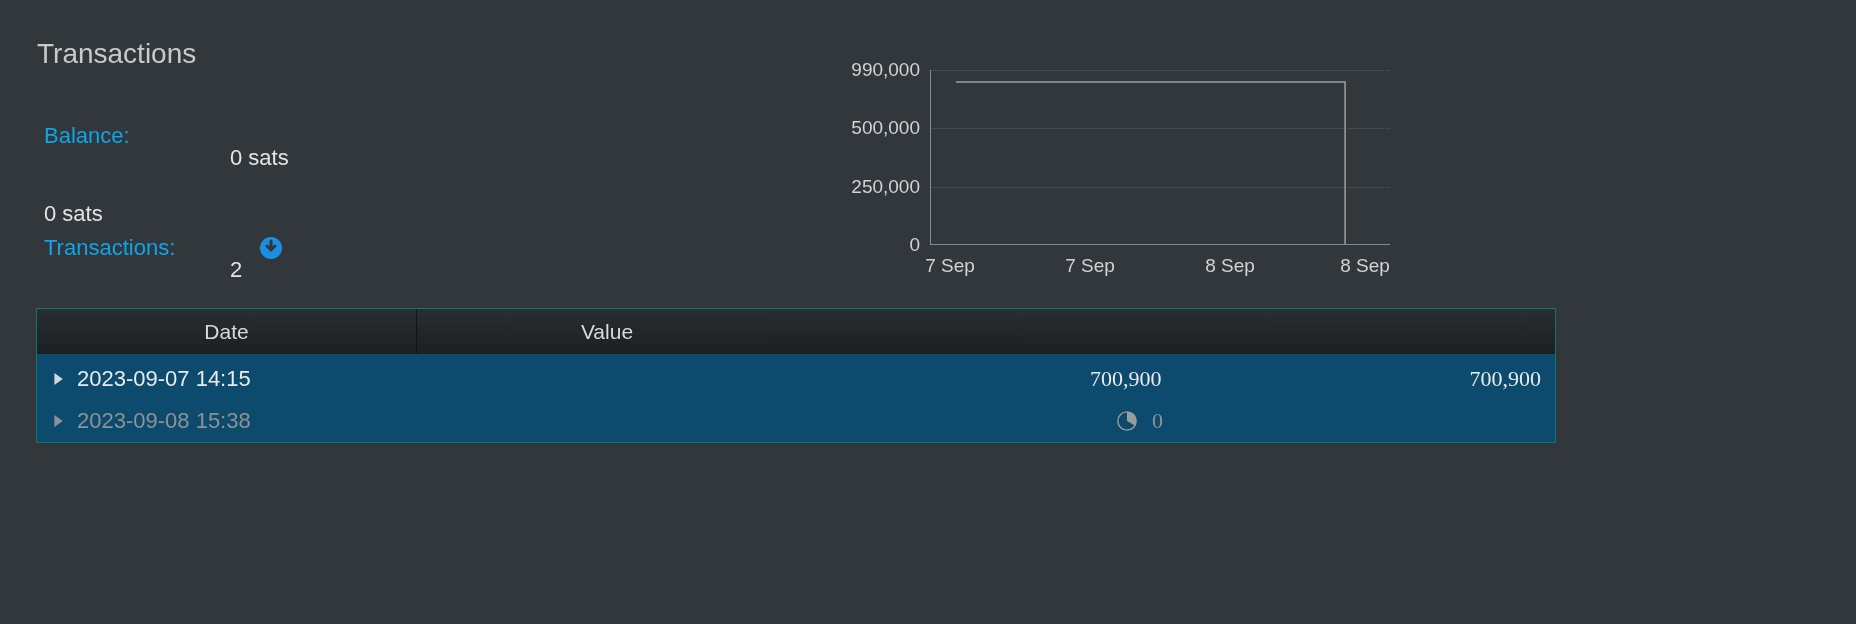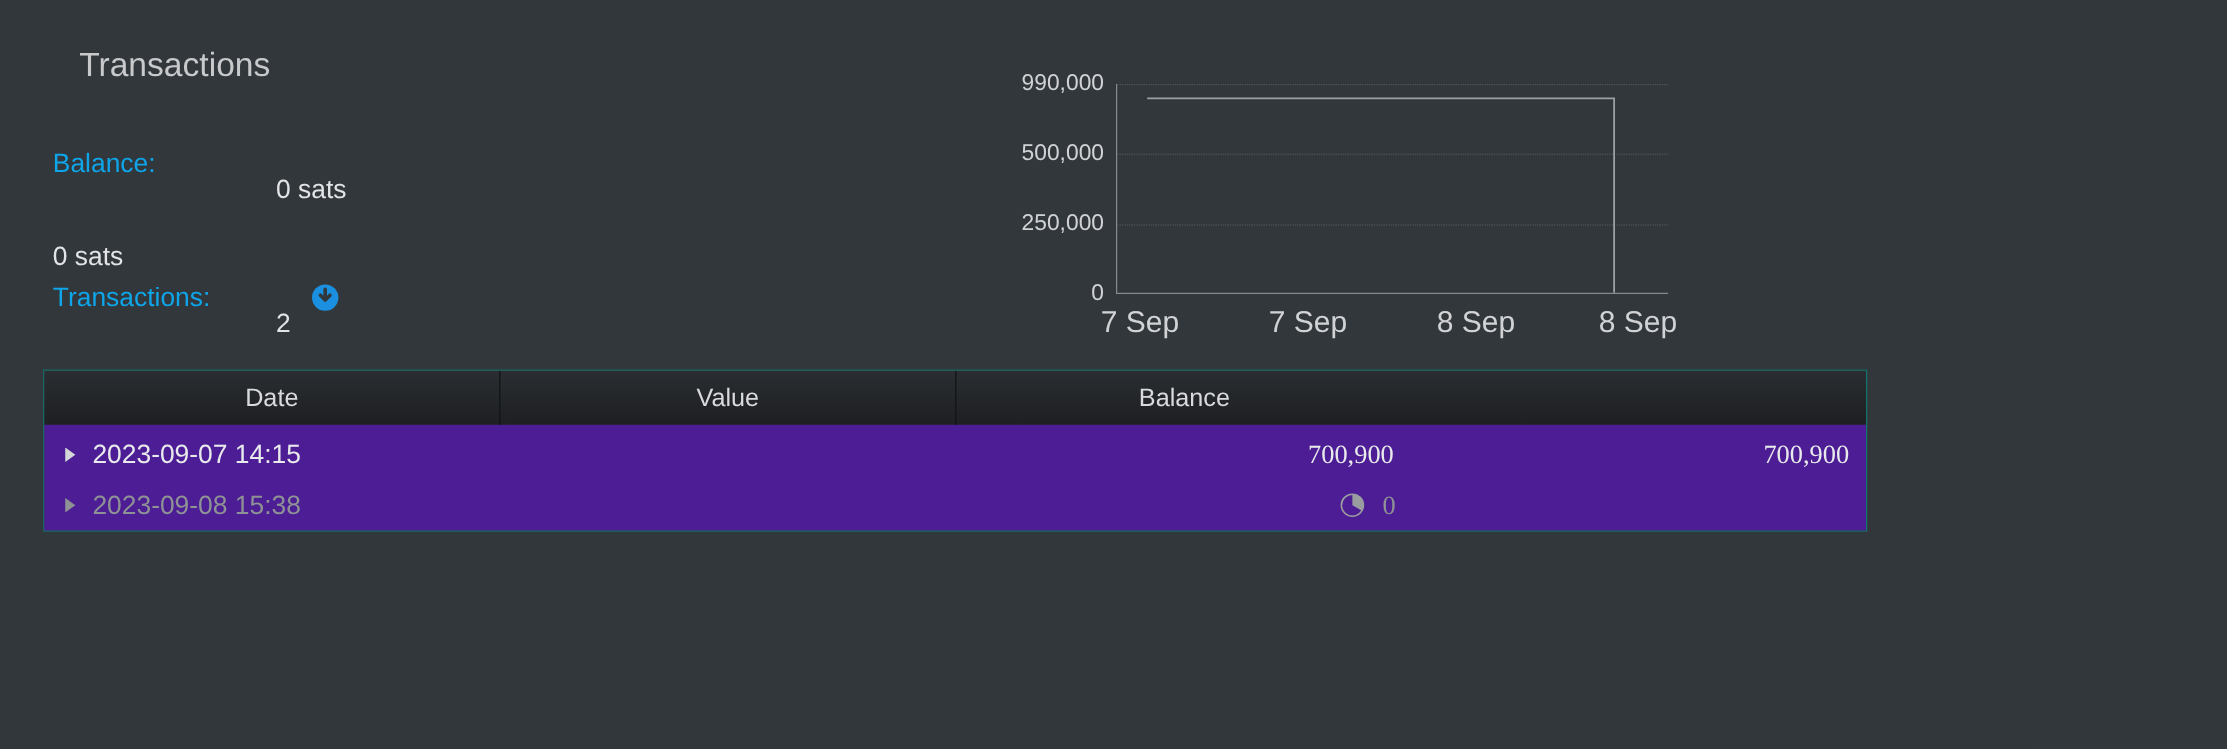--- a/index.html
+++ b/index.html
@@ -16,21 +16,20 @@
     width: 100%;
     height: 100%;
   }
   .header-title {
     position: absolute;
     left: 37px;
     top: 38px;
     font-size: 28px;
     font-weight: 400;
     color: #c7c9cb;
-    margin-left: 29px;
   }
   .stats {
     position: absolute;
     left: 44px;
     top: 108px;
   }
   .stat-row {
     display: flex;
     align-items: center;
     height: 56px;
@@ -92,21 +91,21 @@
     width: 110px;
     text-align: right;
     font-size: 19px;
     color: #d0d2d4;
     transform: translateY(-50%);
     left: 0;
   }
   .x-tick {
     position: absolute;
     top: 195px;
-    font-size: 25px;
+    font-size: 19px;
     color: #d0d2d4;
     text-align: center;
     transform: translateX(-50%);
   }
 
   .tx-table {
     position: absolute;
     left: 36px;
     top: 308px;
     width: 1520px;
@@ -126,21 +125,21 @@
     border-right: 1px solid #111315;
     height: 100%;
   }
   .tx-head .th:last-child { border-right: none; }
   .col-date   { width: 380px; }
   .col-label  { width: 380px; }
   .col-value  { width: 380px; }
   .col-balance{ width: 380px; }
 
   .tx-body {
-    background: #4c1d95;
+    background: #0c4a6e;
     padding-top: 4px;
     text-align: center;
   }
   .tx-row {
     display: flex;
     height: 42px;
     align-items: center;
   }
   .td {
     display: flex;
@@ -218,21 +217,20 @@
     <div class="x-tick" style="left:140px">7 Sep</div>
     <div class="x-tick" style="left:280px">7 Sep</div>
     <div class="x-tick" style="left:420px">8 Sep</div>
     <div class="x-tick" style="left:555px">8 Sep</div>
   </div>
 
   <div class="tx-table">
     <div class="tx-head">
       <div class="th col-date">Date</div>
       <div class="th col-value">Value</div>
-      <div class="th col-balance">Balance</div>
     </div>
     <div class="tx-body">
 
       <div class="tx-row">
         <div class="td col-date">
           <span class="expand-caret">
             <svg viewBox="0 0 10 10" width="12" height="12">
                 <path d="M2 0 L9 5 L2 10 Z" fill="#d4d6d8"></path>
               </svg>
           </span>

